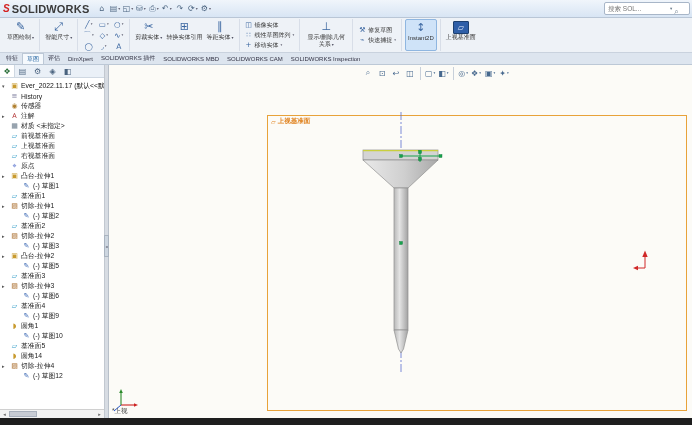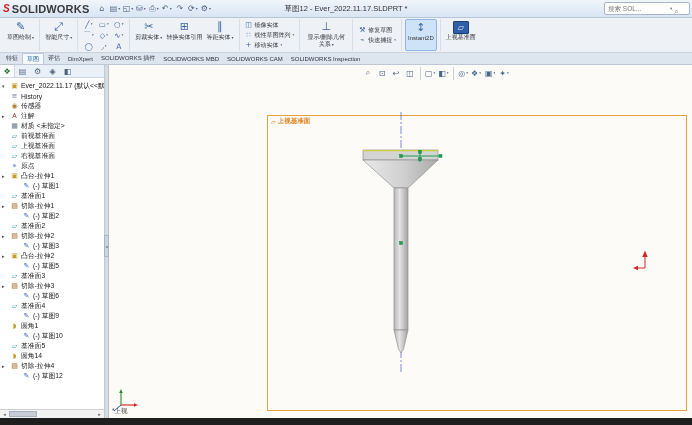--- a/index.html
+++ b/index.html
@@ -145,21 +145,20 @@
       </div>
 
       <div class="tb-icon glyph" data-dd="true">
         <span>⟳</span>
       </div>
 
       <div class="tb-icon glyph" data-dd="true">
         <span>⚙</span>
       </div>
     </div>
-  <div class="win-title">草图12 - Ever_2022.11.17.SLDPRT *</div>
   <div class="search">
     <input placeholder="搜索 SOL..." style="">
     <span class="dd-icon glyph">▾</span>
     <span class="mag glyph"></span>
   </div>
 </div>
 
 <div class="ribbon">
   <div class="rgroup">
     <div class="bigbtn has-dd">

